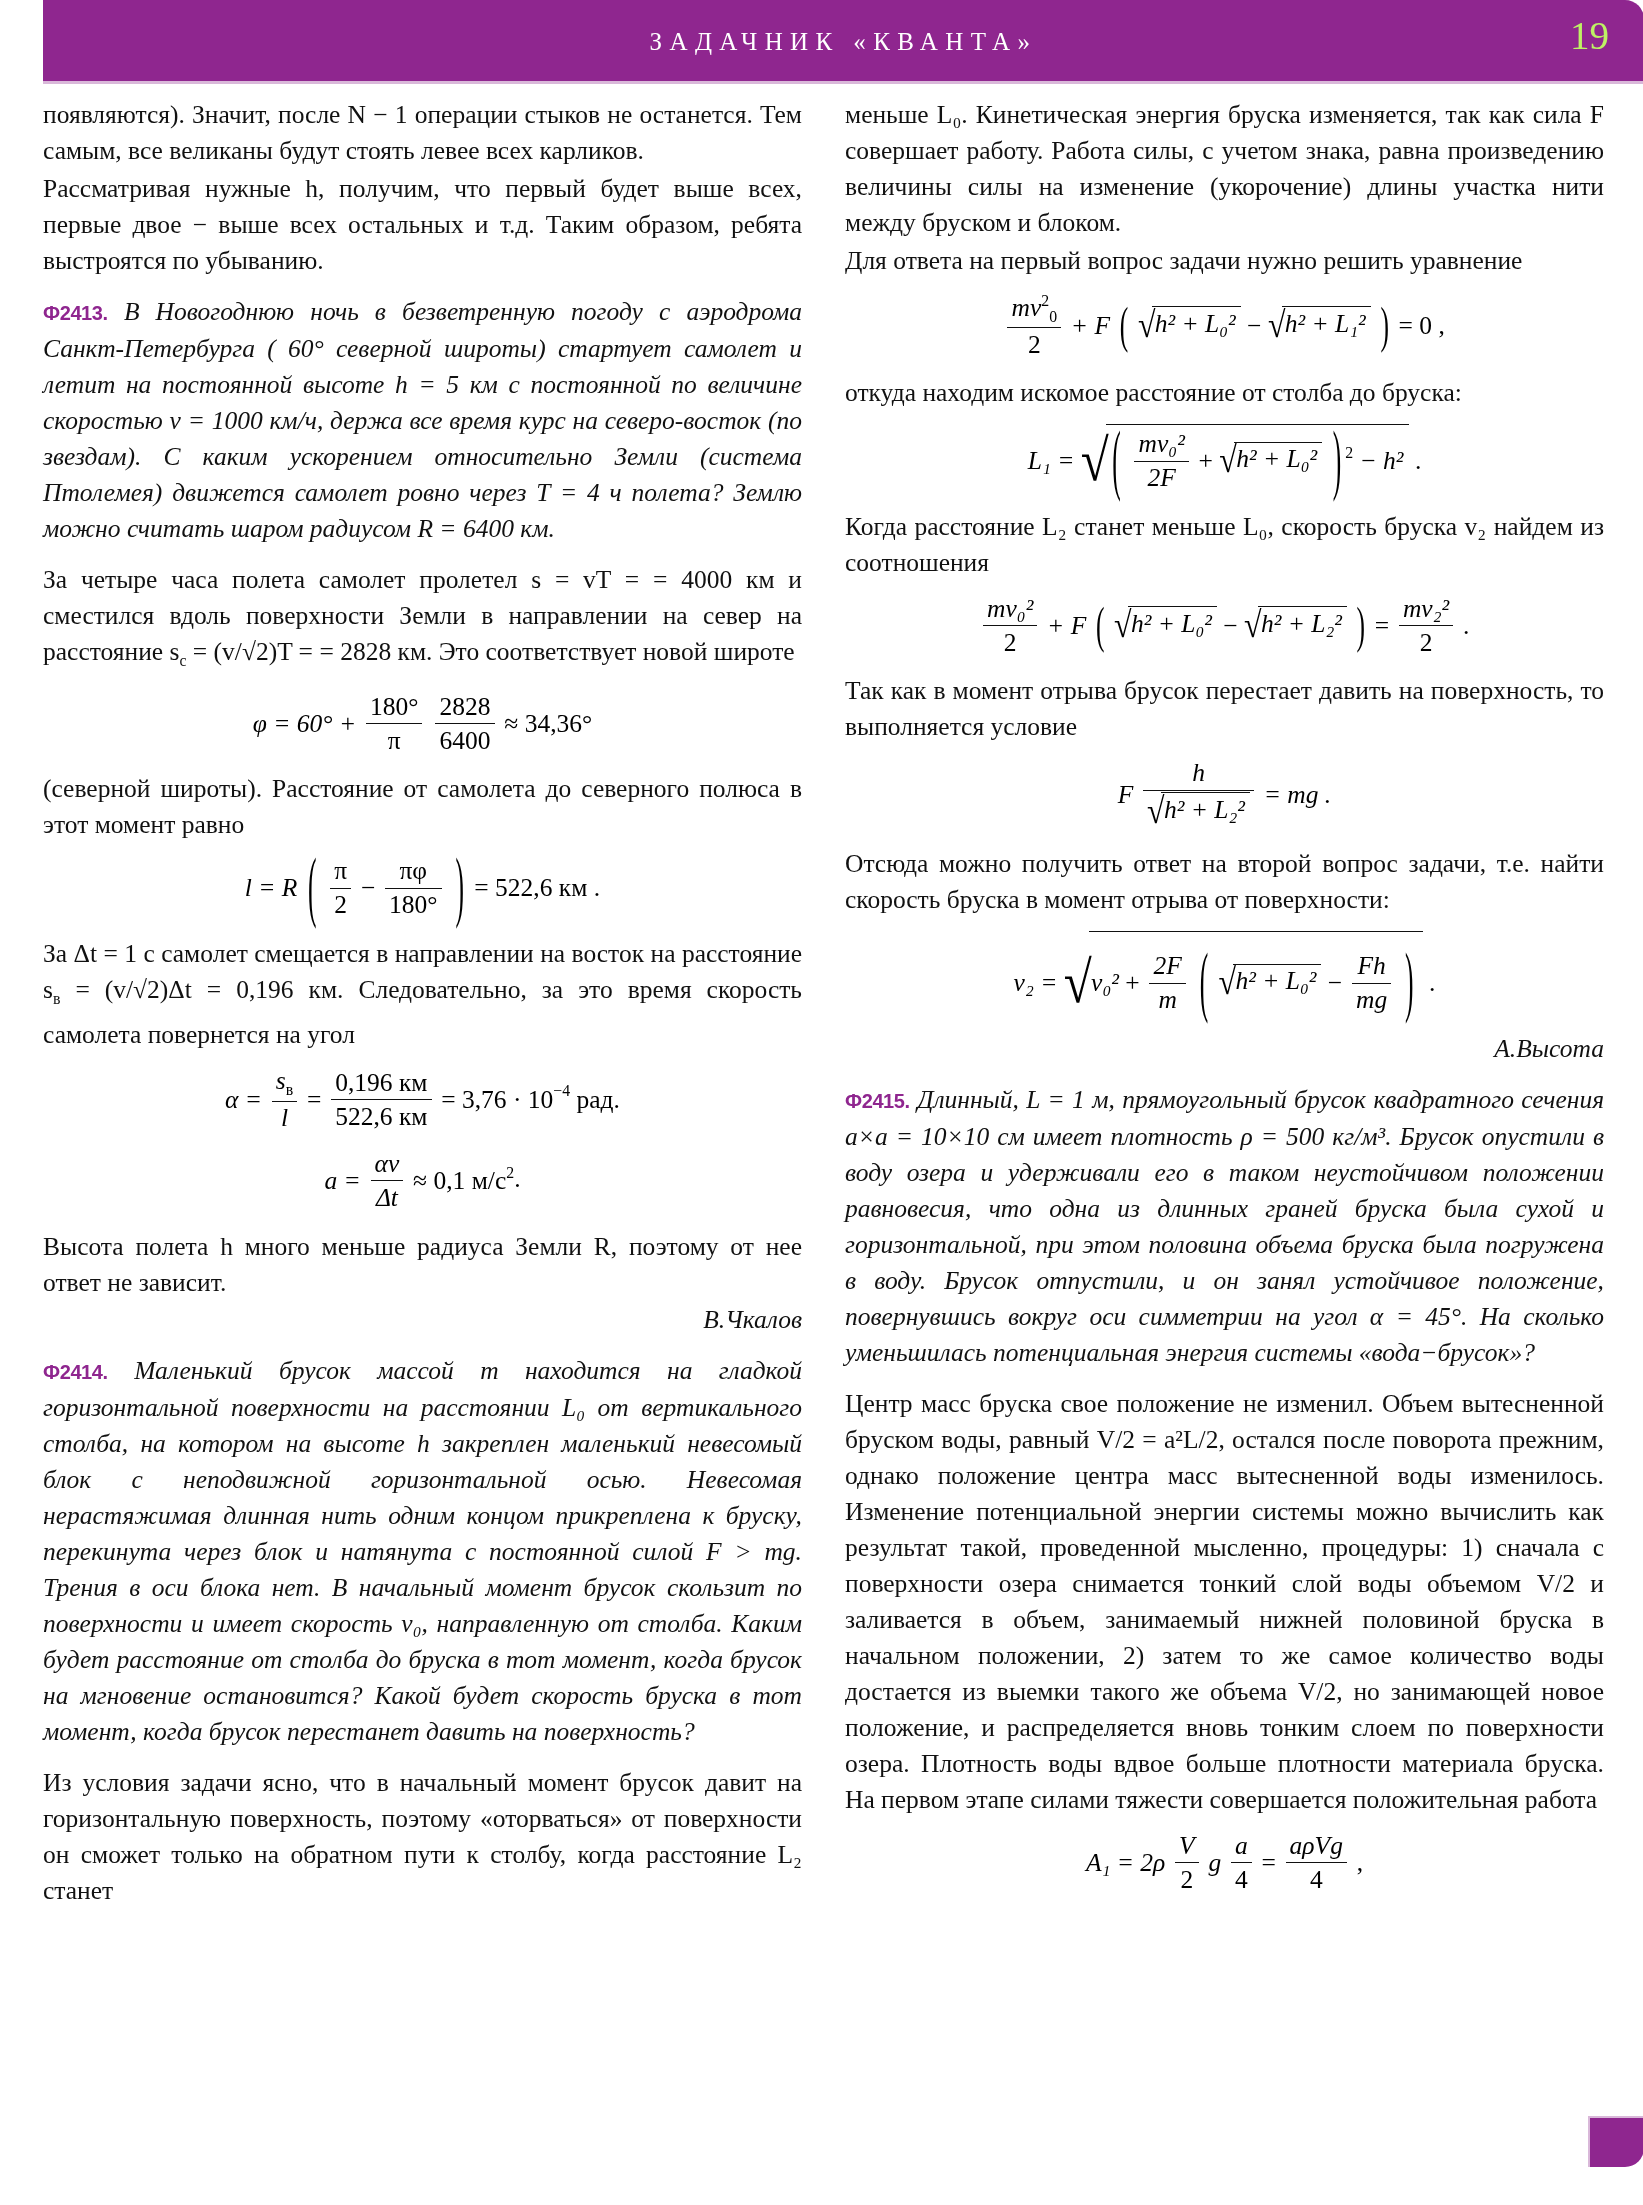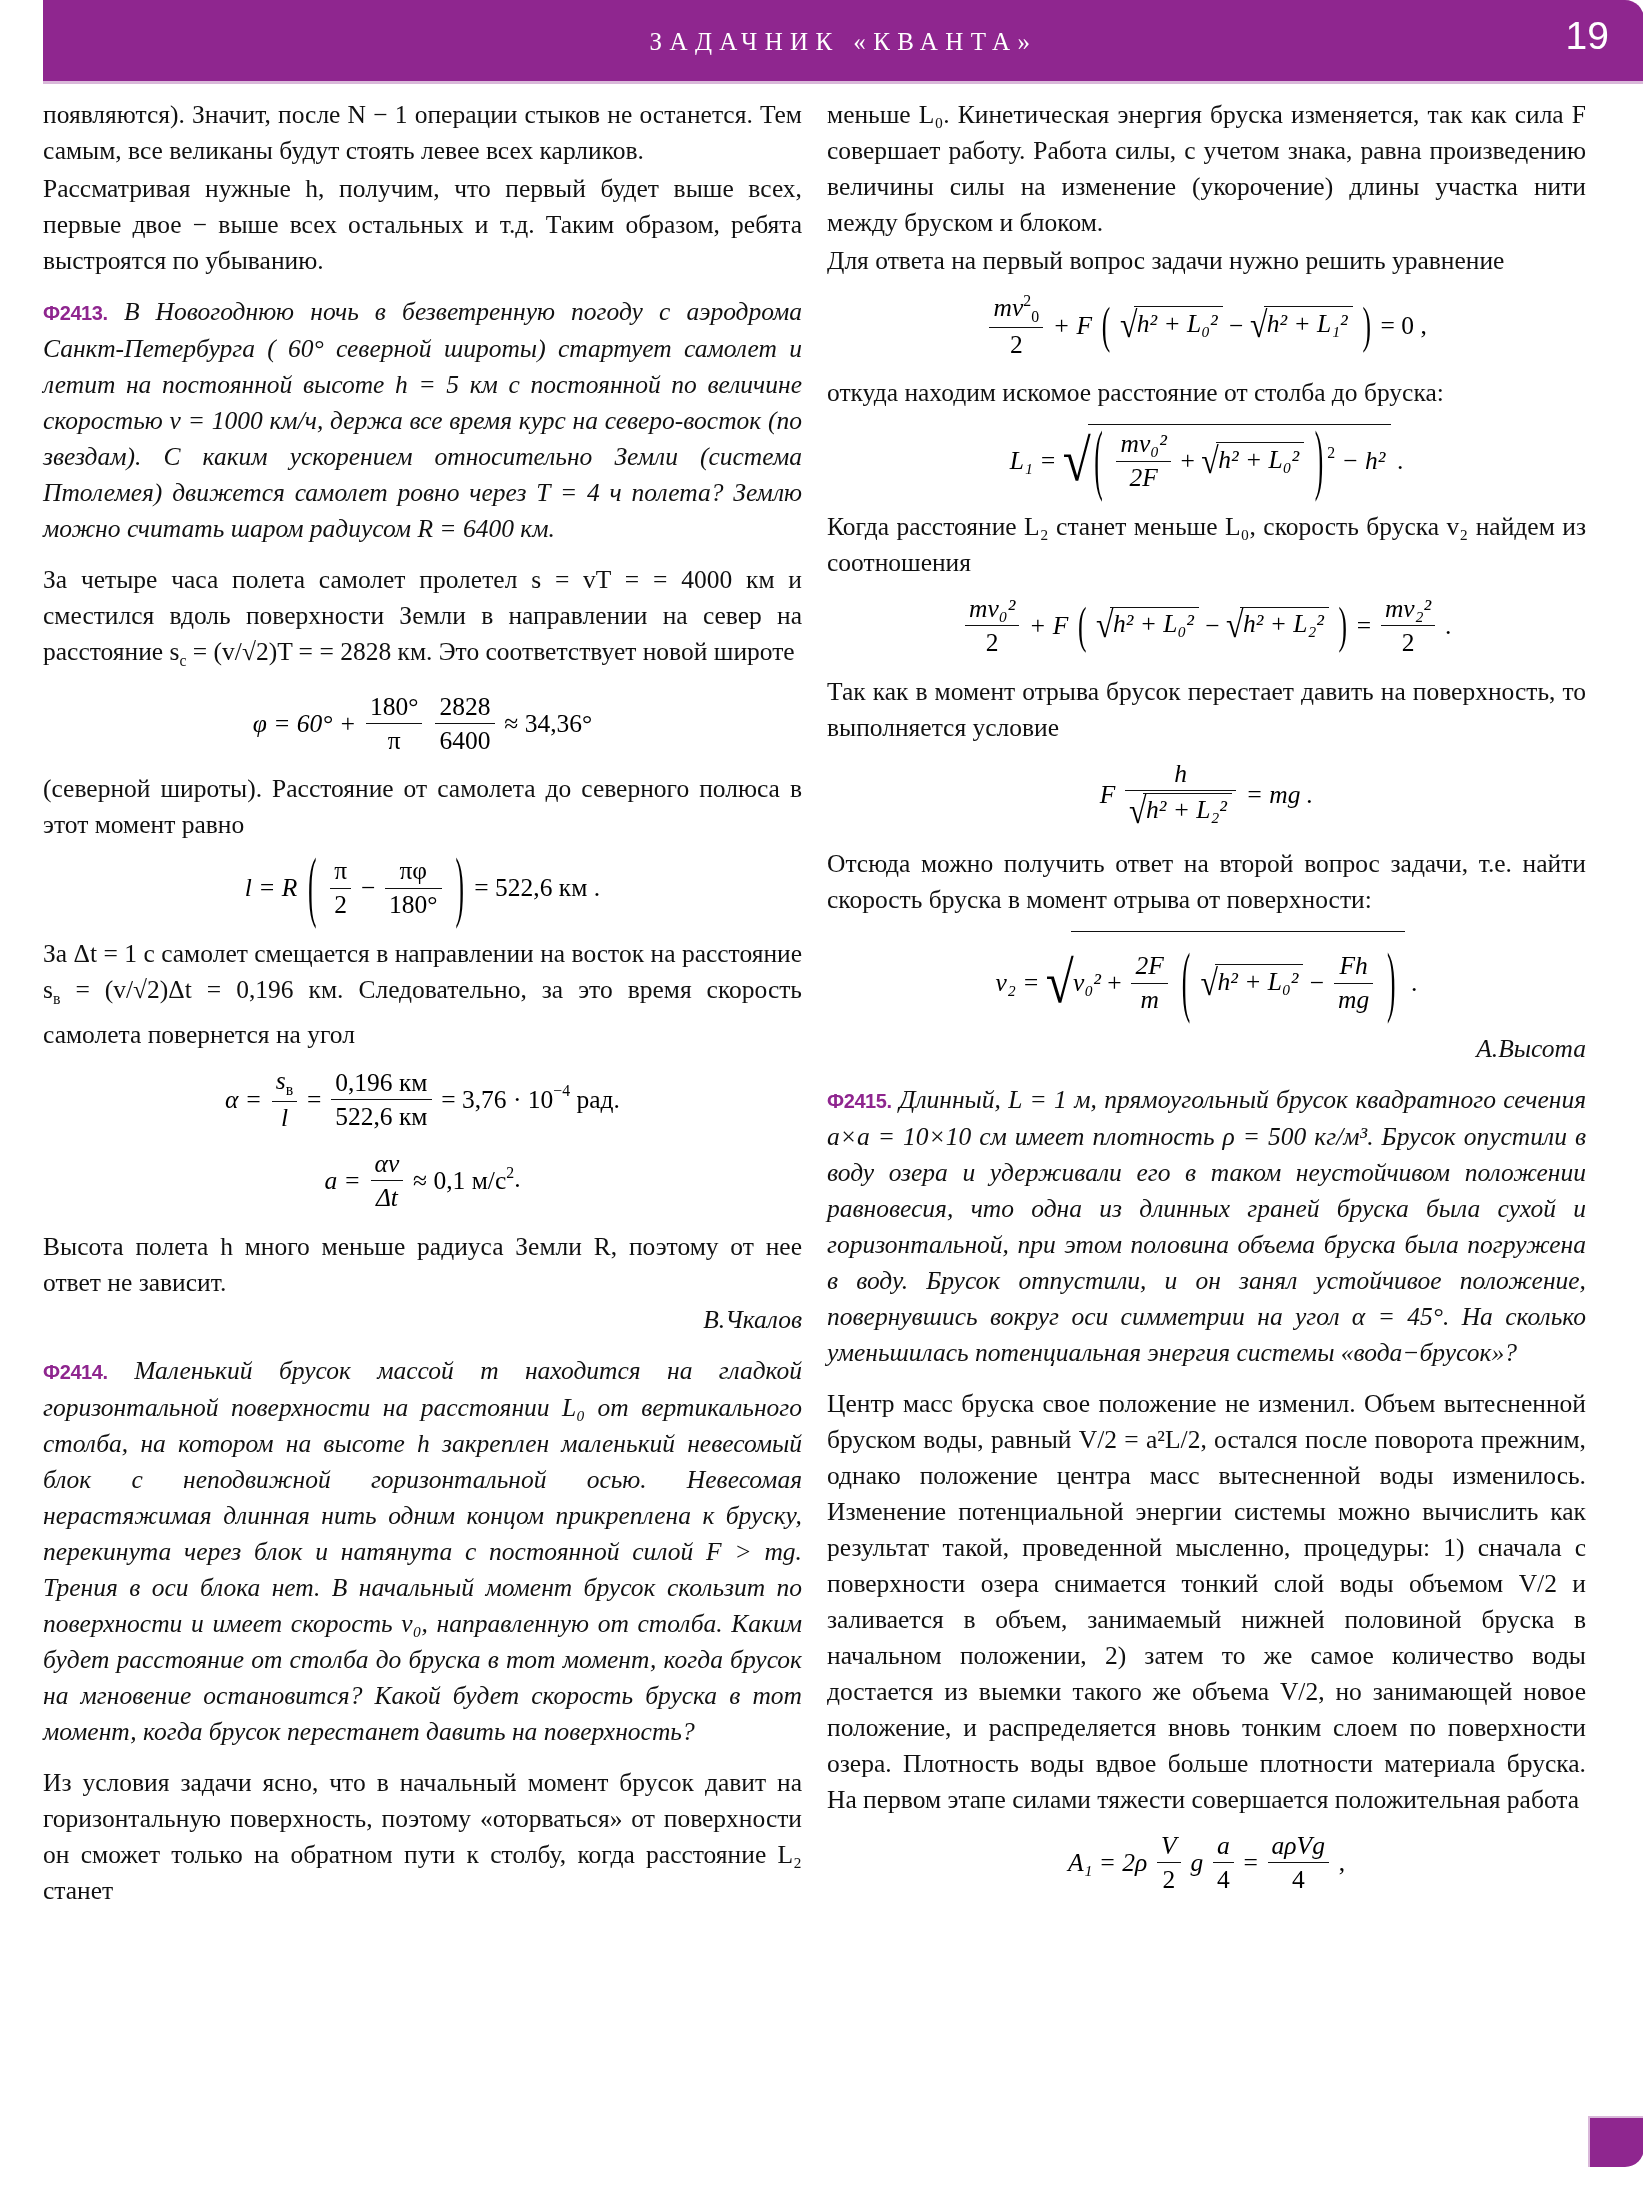--- a/index.html
+++ b/index.html
@@ -33,24 +33,24 @@
     color: #ffffff;
     font-size: 25px;
     letter-spacing: 7.4px;
     font-family: "Liberation Serif", "DejaVu Serif", serif;
     font-weight: normal;
   }
   .header-page-number {
     position: absolute;
     right: 35px;
     top: 16.4px;
-    color: #ffffff;
+    color: #bef264;
     font-size: 39px;
     line-height: 1;
-    font-family: Liberation Sans, sans-serif;
+    font-family: Liberation Serif, serif;
   }
   .header-underline {
     position: absolute;
     left: 43px;
     top: 81px;
     width: 1601px;
     height: 3.3px;
     background: #d9b8d9;
   }
 
@@ -66,22 +66,21 @@
     border-left: 2.5px solid #d9b8d9;
   }
 
   
   .columns {
     position: absolute;
     left: 43px;
     top: 97px;
     width: 1562px;
     display: flex;
-    gap: 25px;
-    align-items: center;
+    gap: 43px;
   }
   .col {
     width: 759px;
   }
 
   
   p {
     margin: 0 0 1.6px 0;
     font-size: 25.5px;
     line-height: 36px;

